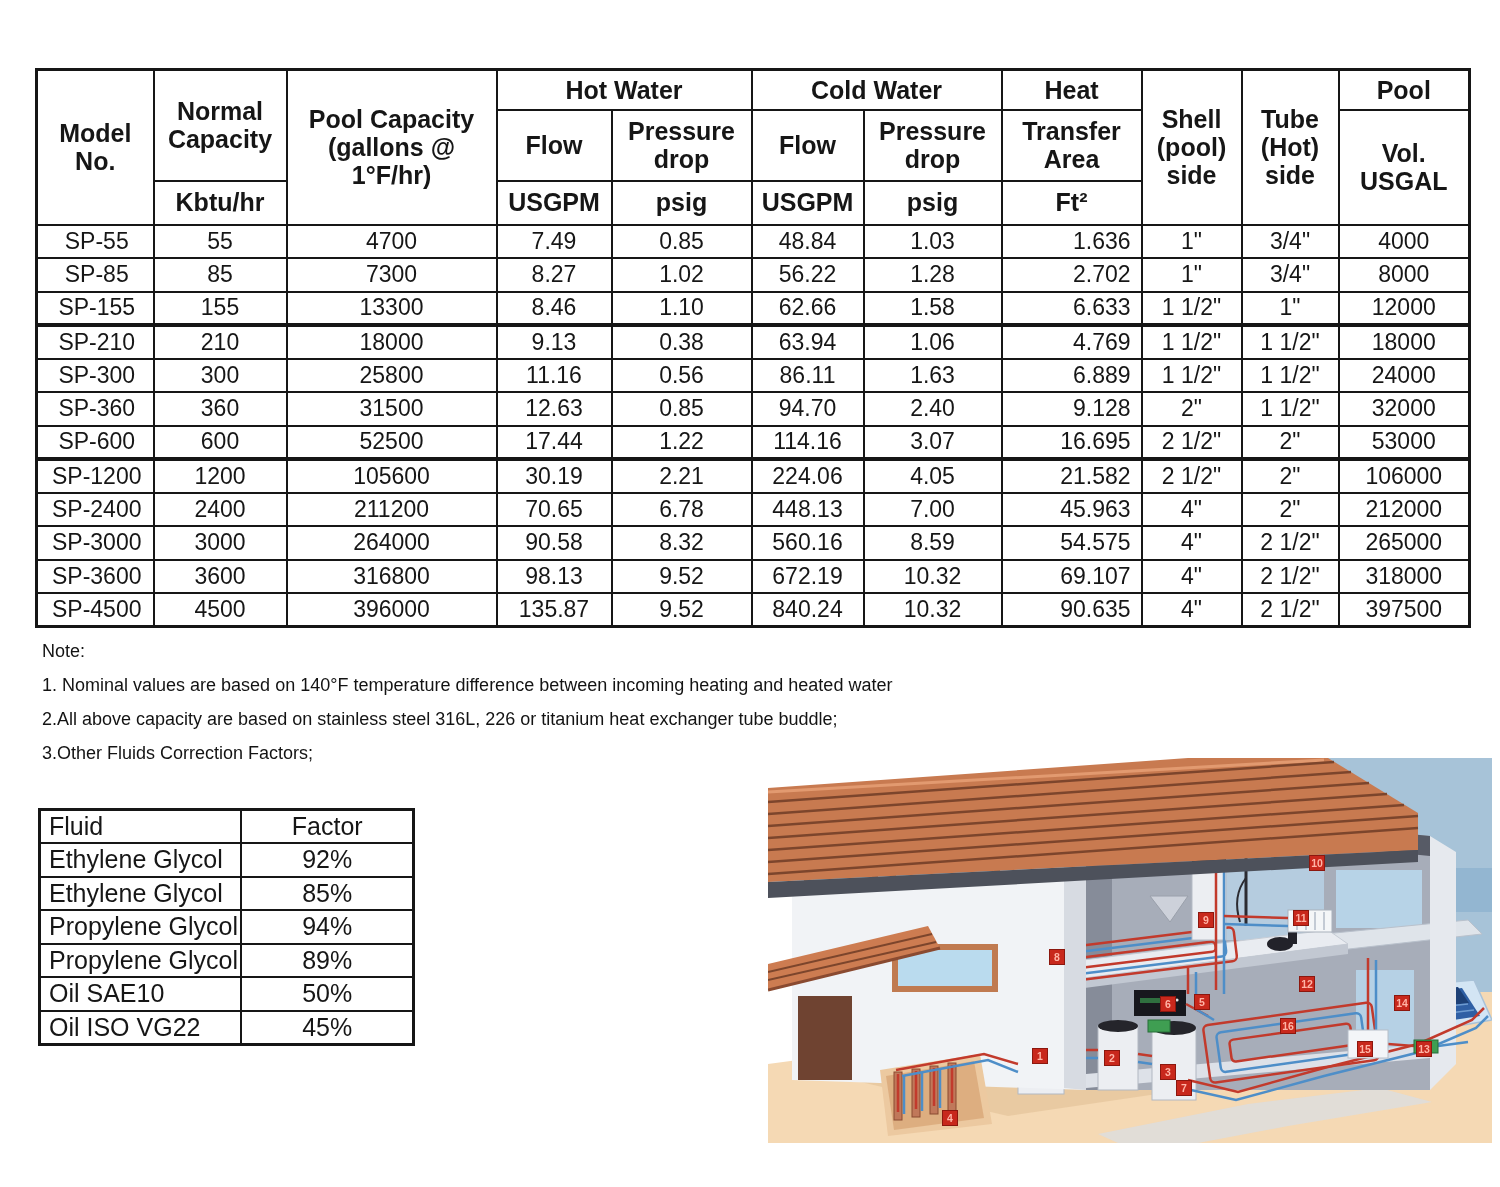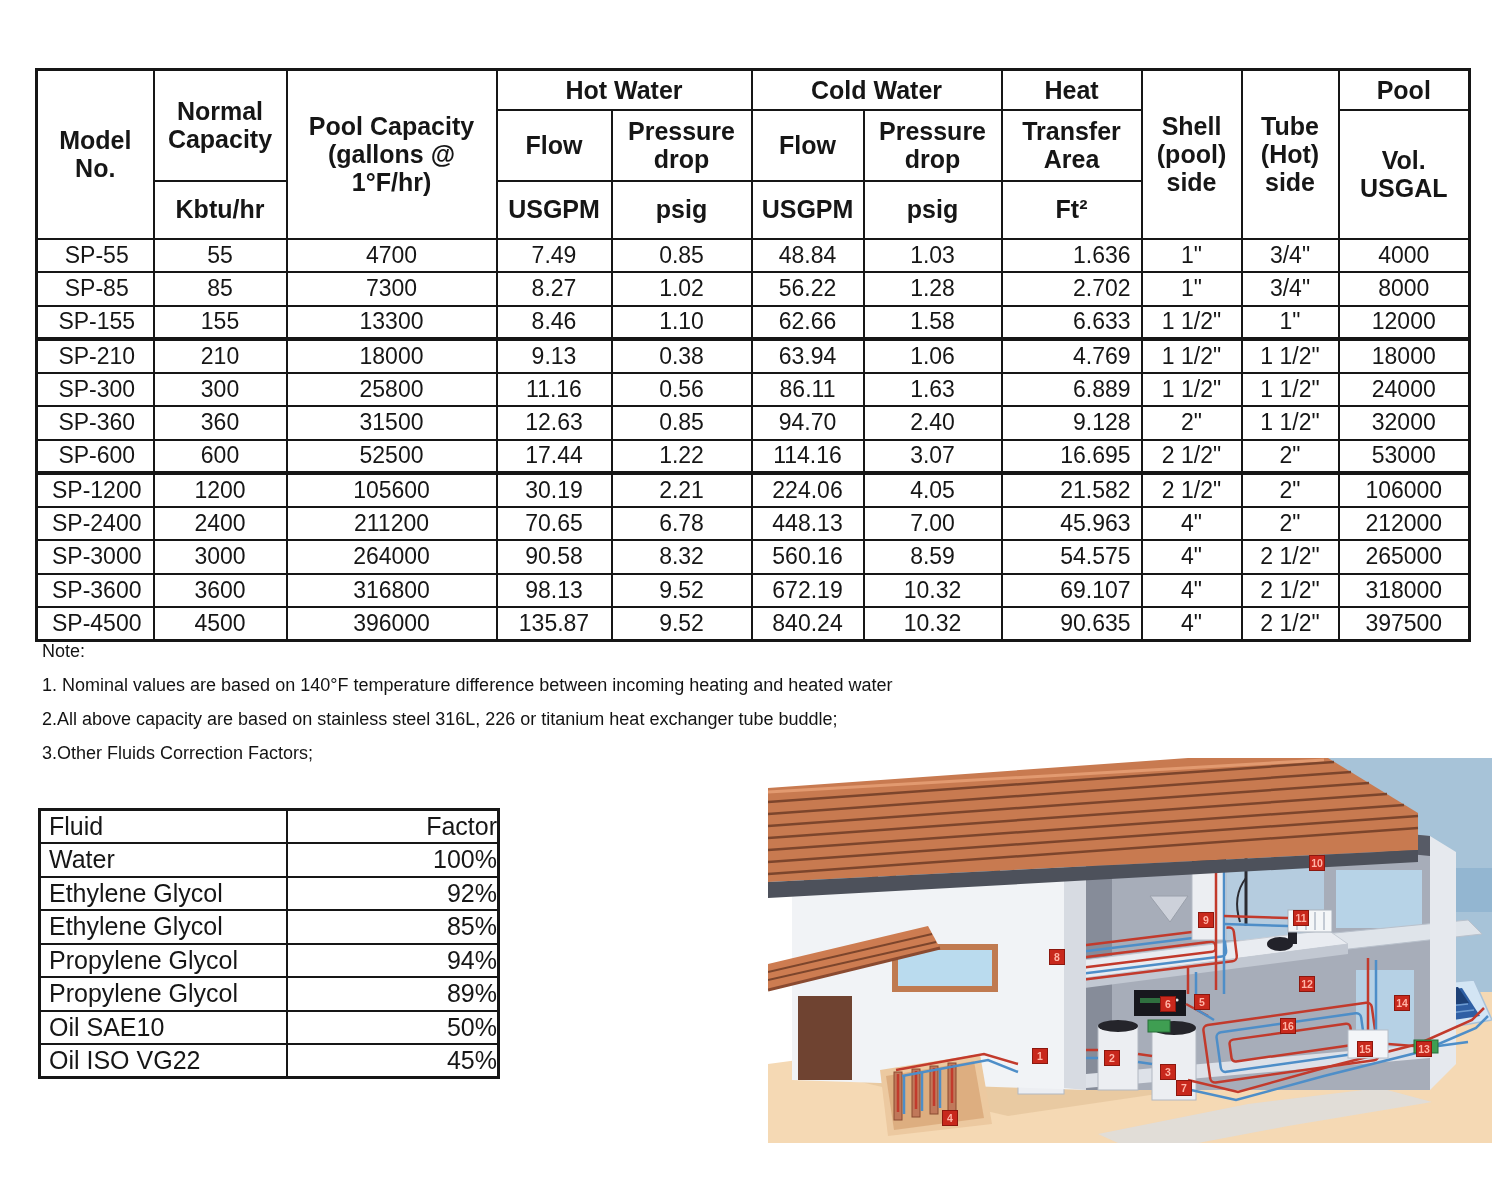--- a/index.html
+++ b/index.html
@@ -21,37 +21,37 @@
   }
   table.spec th, table.spec td {
     border:2px solid #161616; text-align:center; vertical-align:middle; overflow:hidden;
   }
   table.spec th { font-weight:bold; font-size:25px; line-height:1.13; white-space:pre-line; }
   table.spec td { font-size:23px; height:33.5px; padding:0 4px; }
   table.spec td.al { text-align:center; padding-left:7px; }
   table.spec td.ar { text-align:right; padding-right:10px; }
   table.spec tr.h1 th { height:40px; }
   table.spec tr.h2 th { height:71px; }
-  table.spec tr.h3 th { height:58px; }
+  table.spec tr.h3 th { height:44px; }
   table.spec tr.thick td { border-bottom-width:4px; }
 
   
   .notes { position:absolute; left:42px; top:634px; font-size:18px; line-height:34px; color:#131313; }
 
   
   table.fluid {
-    position:absolute; left:38px; top:808px; width:462px;
+    position:absolute; left:38px; top:808px; width:377px;
     border-collapse:collapse; table-layout:fixed; border:3px solid #161616;
   }
   table.fluid th, table.fluid td {
     border:2px solid #161616; font-size:25px; font-weight:normal; height:33.5px;
     vertical-align:middle;
   }
   table.fluid .c0 { text-align:left; padding-left:8px; width:54%; }
-  table.fluid .c1 { text-align:right; width:46%; }
+  table.fluid .c1 { text-align:center; width:46%; }
 
   
   .illus { position:absolute; left:768px; top:758px; width:724px; height:385px; }
 </style>
 </head>
 <body>
 
 <div id="page">
 
 
@@ -279,24 +279,20 @@
 
   <table class="fluid">
     <thead>
       <tr>
         <th class="c0">Fluid</th>
         <th class="c1">Factor</th>
       </tr>
     </thead>
     <tbody>
         <tr>
-          <td class="c0">Water</td>
-          <td class="c1">100%</td>
-        </tr>
-        <tr>
           <td class="c0">Ethylene Glycol</td>
           <td class="c1">92%</td>
         </tr>
         <tr>
           <td class="c0">Ethylene Glycol</td>
           <td class="c1">85%</td>
         </tr>
         <tr>
           <td class="c0">Propylene Glycol</td>
           <td class="c1">94%</td>

